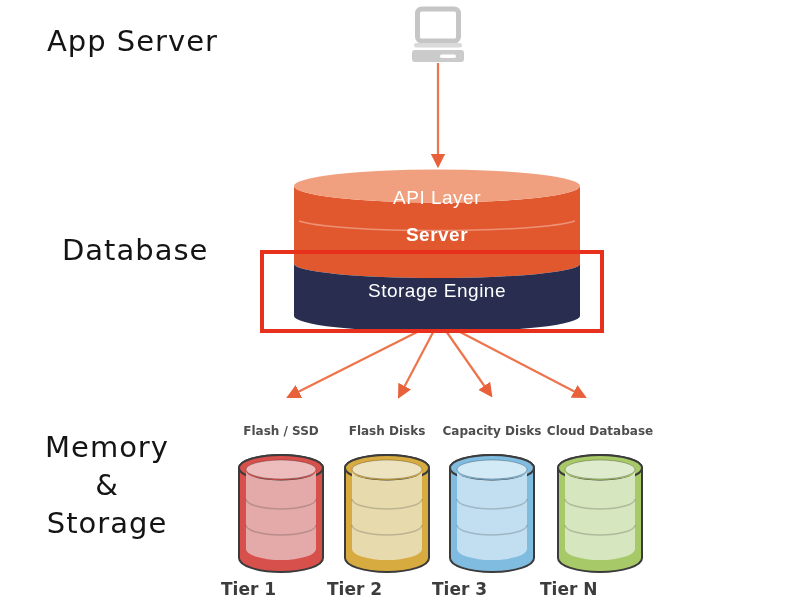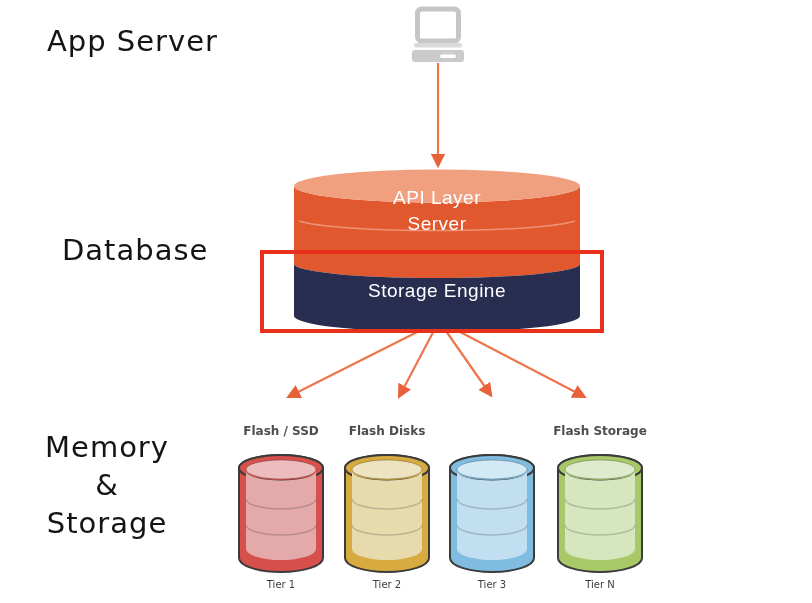--- a/index.html
+++ b/index.html
@@ -27,42 +27,42 @@
   .client-icon { position:absolute; left:405px; top:6px; z-index:2; }
 
   
   .db-svg { position:absolute; left:293px; top:169px; z-index:2; }
   .db-text {
     position:absolute; left:293px; width:288px; text-align:center;
     color:var(--db-text,#FFFFFF); font-size:19px; letter-spacing:0.5px;
     z-index:3; white-space:nowrap;
   }
   .db-text-api     { top:187px; }
-  .db-text-server  { top:213px; }
+  .db-text-server  { top:224px;font-weight:bold; }
   .db-text-engine  { top:280px; }
 
   
   .highlight-box {
     position:absolute; left:260px; top:250px; width:336px; height:75px;
     border:4px solid var(--highlight-red,#E8311C); z-index:5;
     background:transparent;
   }
 
   
   .tier { position:absolute; top:424px; width:120px; height:185px; z-index:2; }
   .tier-1 { left:221px; } .tier-2 { left:327px; }
   .tier-3 { left:432px; } .tier-4 { left:540px; }
   .tier-type {
     position:absolute; top:0; left:-10px; width:140px; text-align:center;
     font-family:"DejaVu Sans", sans-serif; font-size:12px; font-weight:bold;
     color:var(--type-label,#4D4D4D); white-space:nowrap;
   }
   .tier-name {
-    position:absolute; top:155px; left:0; width:120px; text-align:center;
-    font-family:"DejaVu Sans", sans-serif; font-size:10px; font-weight:normal;
+    position:absolute; top:155px; left:0; width:120px; 
+    font-family:"DejaVu Sans", sans-serif; font-size:17px; font-weight:bold;
     color:var(--tier-label,#3C3C3C);
   }
   .barrel { position:absolute; top:28px; left:16px; }
 </style>
 </head>
 <body>
 
 <div class="canvas">
 
   <div class="side-label lbl-app-client">App Server</div>
@@ -125,33 +125,34 @@
       <ellipse cx="44" cy="16" rx="42" ry="13" style="fill:var(--outer);stroke:#3B3B3B;stroke-width:2"></ellipse>
       <ellipse cx="44" cy="17.5" rx="35" ry="9.5" style="fill:var(--lid);stroke:rgba(0,0,0,0.25);stroke-width:1"></ellipse>
       <path d="M9,19 L9,97 A35,11 0 0 0 79,97 L79,19 A35,9.5 0 0 1 9,19 Z" style="fill:var(--inner)"></path>
       <path d="M9,47 A35,10 0 0 0 79,47" style="fill:none;stroke:rgba(60,60,60,0.25);stroke-width:1.5"></path>
       <path d="M9,73 A35,10 0 0 0 79,73" style="fill:none;stroke:rgba(60,60,60,0.25);stroke-width:1.5"></path>
     </svg>
     <div class="tier-name">Tier 2</div>
   </div>
 
   <div class="tier tier-3" style="--outer: #7FBCE0; --inner: #C2DFF1; --lid: #D2E9F6;">
+    <div class="tier-type">Capacity Disks</div>
     <svg class="barrel" width="88" height="124" viewBox="0 0 88 124">
       <path d="M2,16 L2,106 A42,14 0 0 0 86,106 L86,16 A42,13 0 0 0 2,16 Z" style="fill:var(--outer);stroke:#3B3B3B;stroke-width:2"></path>
       <ellipse cx="44" cy="16" rx="42" ry="13" style="fill:var(--outer);stroke:#3B3B3B;stroke-width:2"></ellipse>
       <ellipse cx="44" cy="17.5" rx="35" ry="9.5" style="fill:var(--lid);stroke:rgba(0,0,0,0.25);stroke-width:1"></ellipse>
       <path d="M9,19 L9,97 A35,11 0 0 0 79,97 L79,19 A35,9.5 0 0 1 9,19 Z" style="fill:var(--inner)"></path>
       <path d="M9,47 A35,10 0 0 0 79,47" style="fill:none;stroke:rgba(60,60,60,0.25);stroke-width:1.5"></path>
       <path d="M9,73 A35,10 0 0 0 79,73" style="fill:none;stroke:rgba(60,60,60,0.25);stroke-width:1.5"></path>
     </svg>
     <div class="tier-name">Tier 3</div>
   </div>
 
   <div class="tier tier-4" style="--outer: #A8C968; --inner: #D6E6BE; --lid: #DFEBCD;">
-    <div class="tier-type">Flash Storage</div>
+    <div class="tier-type">Cloud Database</div>
     <svg class="barrel" width="88" height="124" viewBox="0 0 88 124">
       <path d="M2,16 L2,106 A42,14 0 0 0 86,106 L86,16 A42,13 0 0 0 2,16 Z" style="fill:var(--outer);stroke:#3B3B3B;stroke-width:2"></path>
       <ellipse cx="44" cy="16" rx="42" ry="13" style="fill:var(--outer);stroke:#3B3B3B;stroke-width:2"></ellipse>
       <ellipse cx="44" cy="17.5" rx="35" ry="9.5" style="fill:var(--lid);stroke:rgba(0,0,0,0.25);stroke-width:1"></ellipse>
       <path d="M9,19 L9,97 A35,11 0 0 0 79,97 L79,19 A35,9.5 0 0 1 9,19 Z" style="fill:var(--inner)"></path>
       <path d="M9,47 A35,10 0 0 0 79,47" style="fill:none;stroke:rgba(60,60,60,0.25);stroke-width:1.5"></path>
       <path d="M9,73 A35,10 0 0 0 79,73" style="fill:none;stroke:rgba(60,60,60,0.25);stroke-width:1.5"></path>
     </svg>
     <div class="tier-name">Tier N</div>
   </div>

